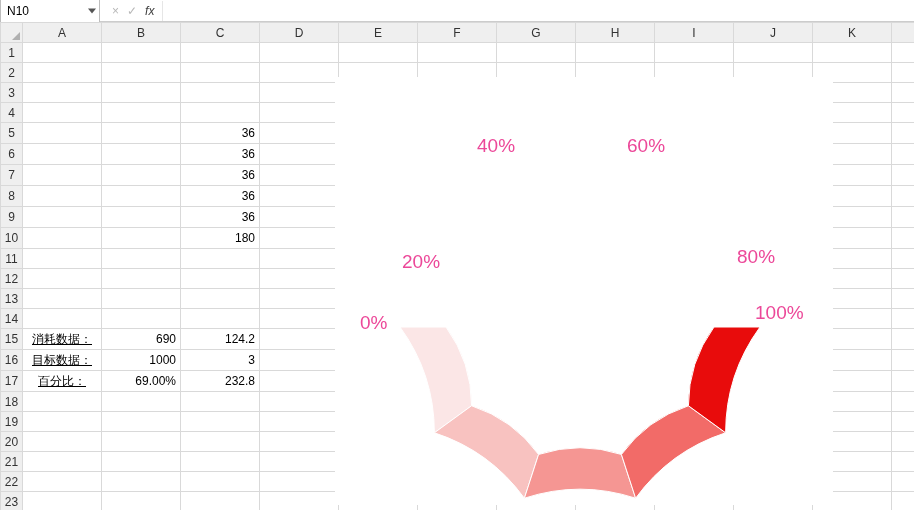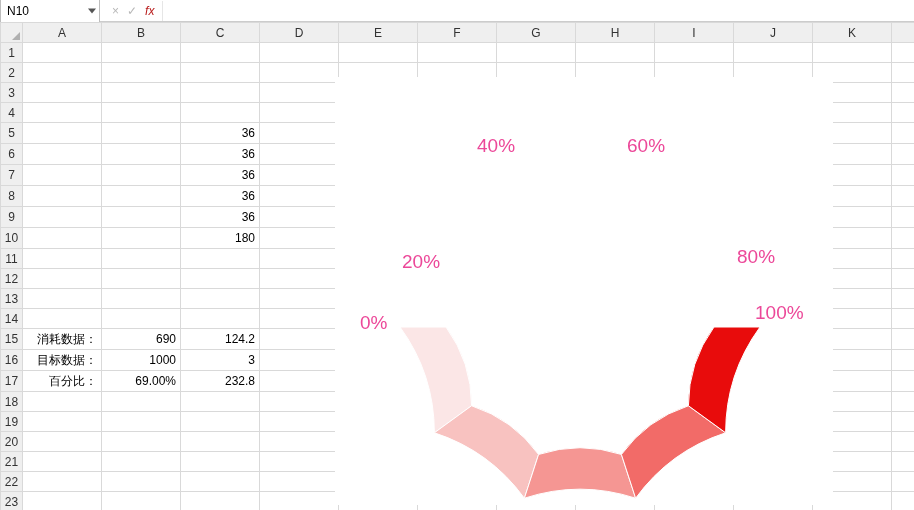--- a/index.html
+++ b/index.html
@@ -35,21 +35,21 @@
   .namebox .dd {
     position: absolute; right: 3px; top: 50%;
     transform: translateY(-50%);
     width: 0; height: 0;
     border-left: 4px solid transparent;
     border-right: 4px solid transparent;
     border-top: 5px solid #555;
   }
   .fbtns { display: flex; gap: 8px; align-items: center; padding: 0 8px; color: #b8b8b8; }
   .fbtns .tick { color: #b8b8b8; }
-  .fbtns .fx { font-style: italic; color: #b91c1c; }
+  .fbtns .fx { font-style: italic; color: #404040; }
   .fbtns span { cursor: default; }
   .feditor {
     flex: 1;
     height: 20px;
     border-left: 1px solid #e6e6e6;
     padding-left: 6px;
     display: flex; align-items: center;
   }
 
   
@@ -96,21 +96,21 @@
     color: #333;
     font-size: 12px;
   }
   table.grid td .cell {
     padding: 0 4px;
     line-height: 20px;
     white-space: nowrap;
     overflow: hidden;
   }
   .right { text-align: right; }
-  .left  { text-align: right; }
+  .left  { text-align: center; text-decoration: underline; }
 
   
   .chart {
     position: absolute;
     left: 335px; top: 55px;
     width: 498px; height: 428px;
     background: #fff;
     border: 0 solid #bbb;
   }
   .chart svg { display: block; }

